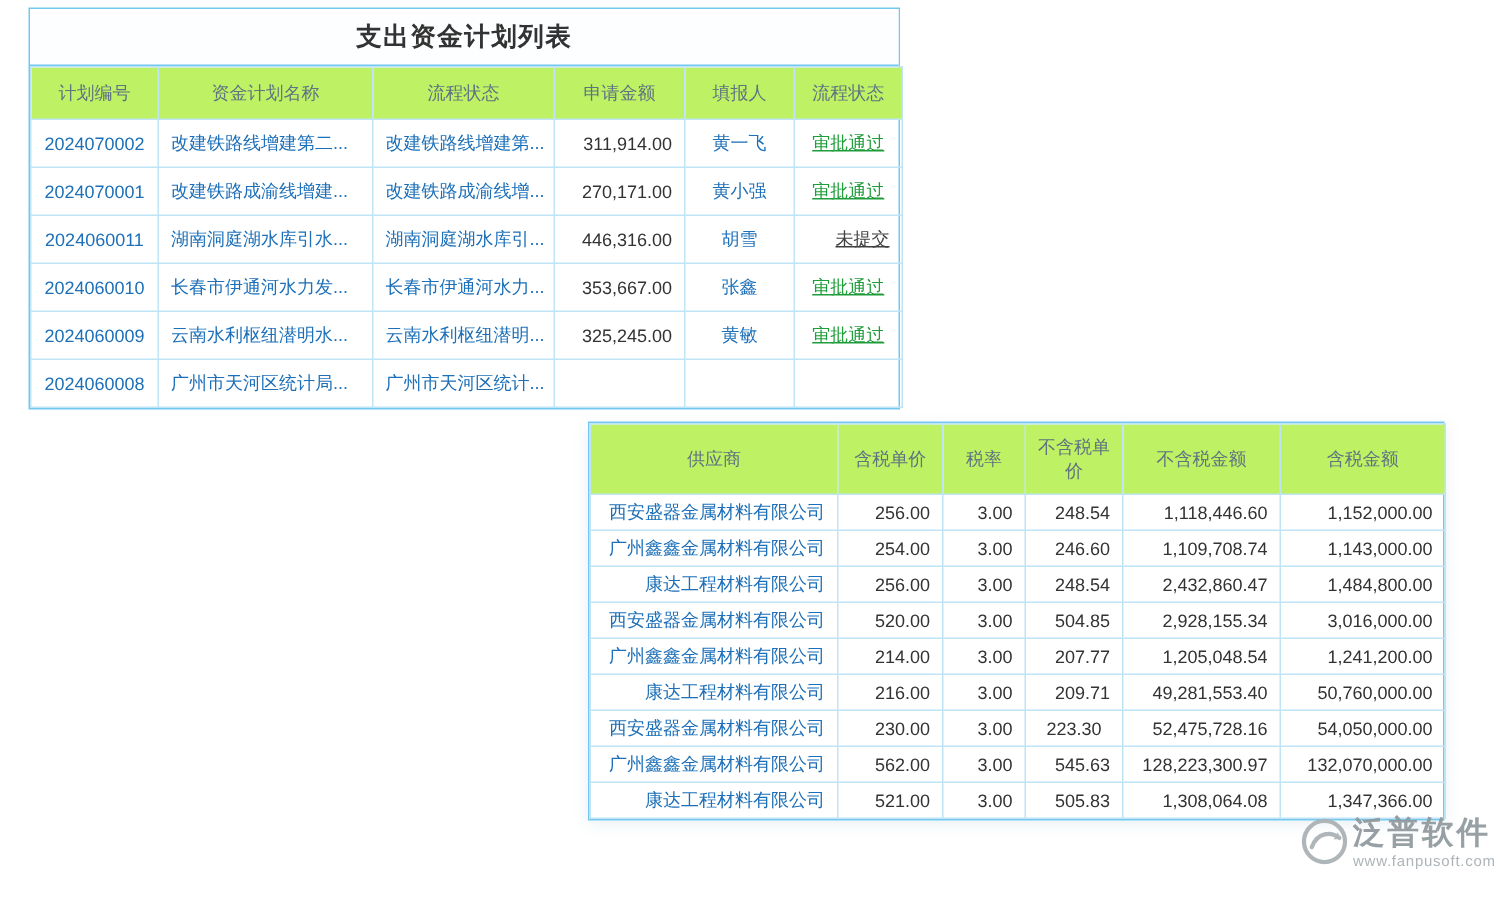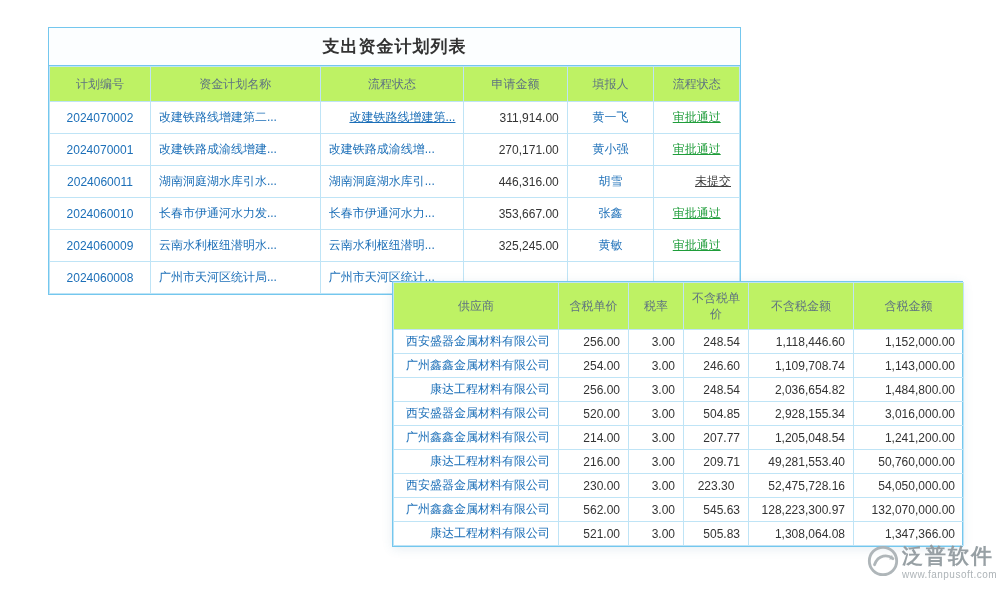--- a/index.html
+++ b/index.html
@@ -1,21 +1,21 @@
 <!DOCTYPE html>
 <html><head>
 <meta charset="utf-8">
 <style>
   html,body{margin:0;padding:0;}
   body{
     width:1000px;height:600px;position:relative;background:#ffffff;
     font-family:"Liberation Sans","DejaVu Sans",sans-serif;overflow:hidden;
   }
   .panel{position:absolute;background:#ffffff;border:1px solid #74c7ee;box-sizing:border-box;}
-  #panel1{left:48px;top:5px;width:693px;z-index:1;margin-top:22px;}
+  #panel1{left:19px;top:5px;width:581px;z-index:1;}
   #panel2{left:392px;top:281px;width:571px;z-index:2;box-shadow:0 2px 10px rgba(60,120,160,.12);}
   .panel-title{
     height:37px;line-height:37px;text-align:center;font-size:17px;font-weight:bold;
     color:#333;background:#fcfeff;border-bottom:1px solid #74c7ee;letter-spacing:1px;
   }
   table{border-collapse:collapse;table-layout:fixed;width:100%;}
   th{
     background:#bef264;color:#5f7380;font-weight:normal;font-size:12px;
     border:1px solid #bfe4f6;padding:2px 6px;text-align:center;
   }
@@ -59,21 +59,21 @@
           <th>流程状态</th>
           <th>申请金额</th>
           <th>填报人</th>
           <th>流程状态</th>
         </tr>
     </thead>
     <tbody>
         <tr>
           <td class="link" style="text-align: center;">2024070002</td>
           <td class="link" style="text-align: left;">改建铁路线增建第二...</td>
-          <td class="link" style="text-align: right; text-decoration: underline;">改建铁路线增建第...</td>
+          <td class="link" style="text-align: right;">改建铁路线增建第...</td>
           <td class="num" style="text-align: right;">311,914.00</td>
           <td class="link" style="text-align: center;">黄一飞</td>
           <td class="status" style="text-align: center; color: rgb(31, 157, 58);">审批通过</td>
         </tr>
         <tr>
           <td class="link" style="text-align: center;">2024070001</td>
           <td class="link" style="text-align: left;">改建铁路成渝线增建...</td>
           <td class="link" style="text-align: left;">改建铁路成渝线增...</td>
           <td class="num" style="text-align: right;">270,171.00</td>
           <td class="link" style="text-align: center;">黄小强</td>
@@ -150,21 +150,21 @@
           <td class="num" style="text-align: right;">3.00</td>
           <td class="num" style="text-align: right;">246.60</td>
           <td class="num" style="text-align: right;">1,109,708.74</td>
           <td class="num" style="text-align: right;">1,143,000.00</td>
         </tr>
         <tr>
           <td class="link" style="text-align: right;">康达工程材料有限公司</td>
           <td class="num" style="text-align: right;">256.00</td>
           <td class="num" style="text-align: right;">3.00</td>
           <td class="num" style="text-align: right;">248.54</td>
-          <td class="num" style="text-align: right;">2,036,654.82</td>
+          <td class="num" style="text-align: right;">2,432,860.47</td>
           <td class="num" style="text-align: right;">1,484,800.00</td>
         </tr>
         <tr>
           <td class="link" style="text-align: right;">西安盛器金属材料有限公司</td>
           <td class="num" style="text-align: right;">520.00</td>
           <td class="num" style="text-align: right;">3.00</td>
           <td class="num" style="text-align: right;">504.85</td>
           <td class="num" style="text-align: right;">2,928,155.34</td>
           <td class="num" style="text-align: right;">3,016,000.00</td>
         </tr>

